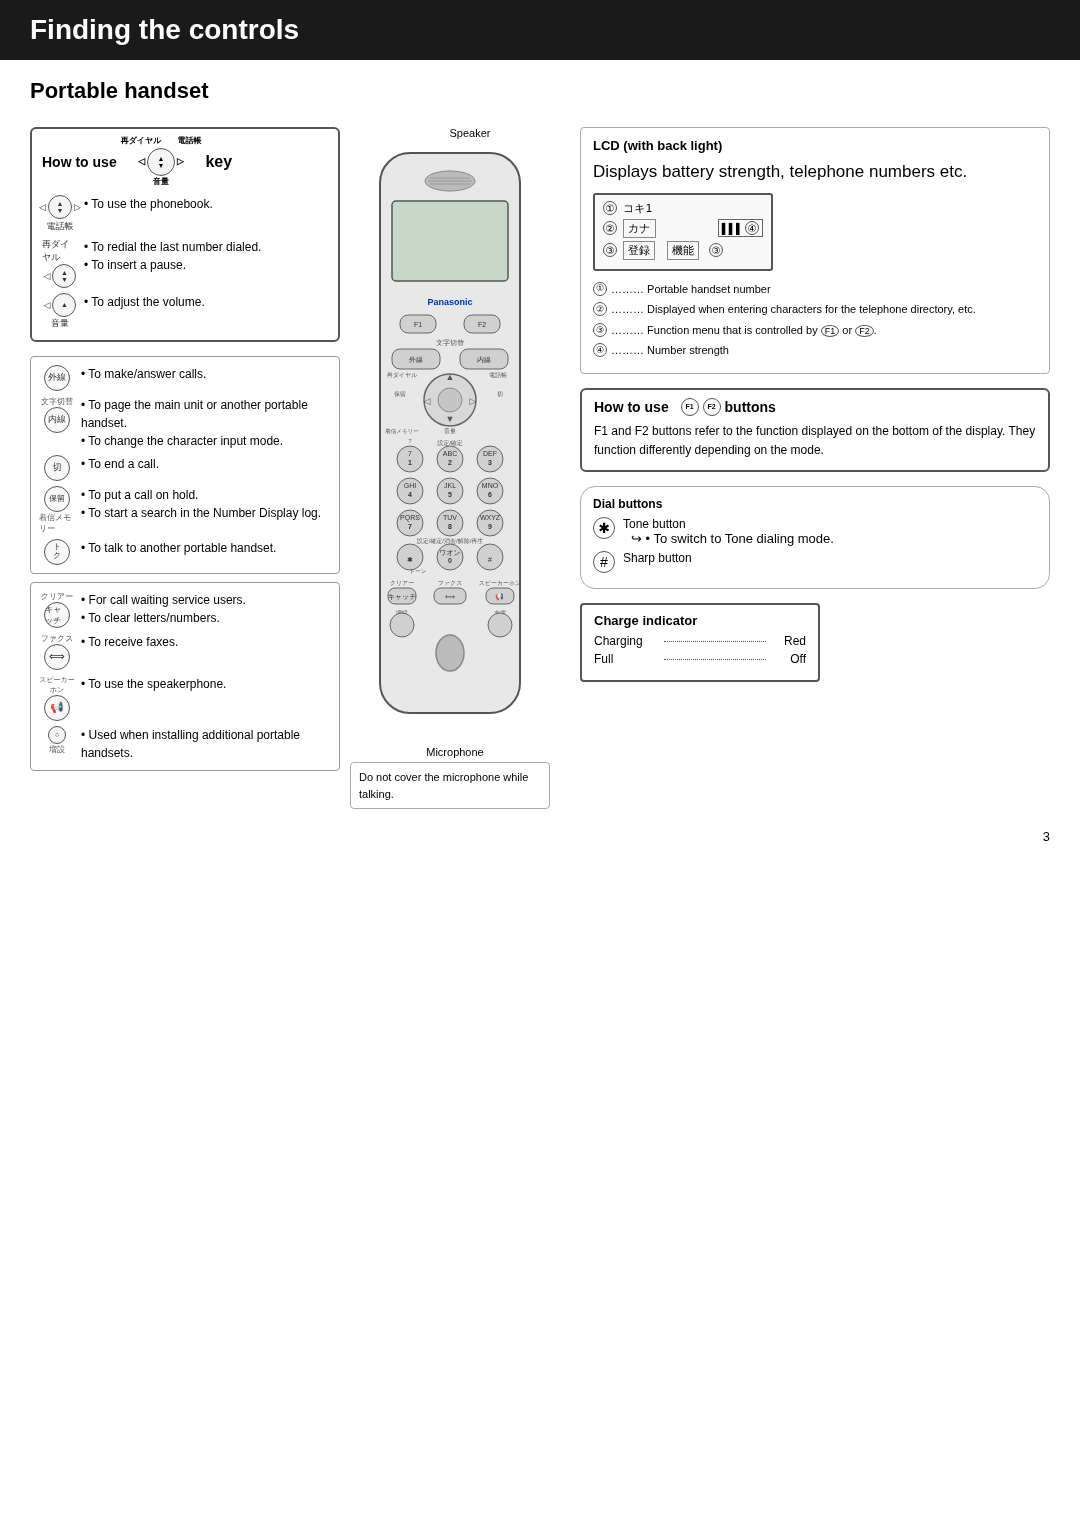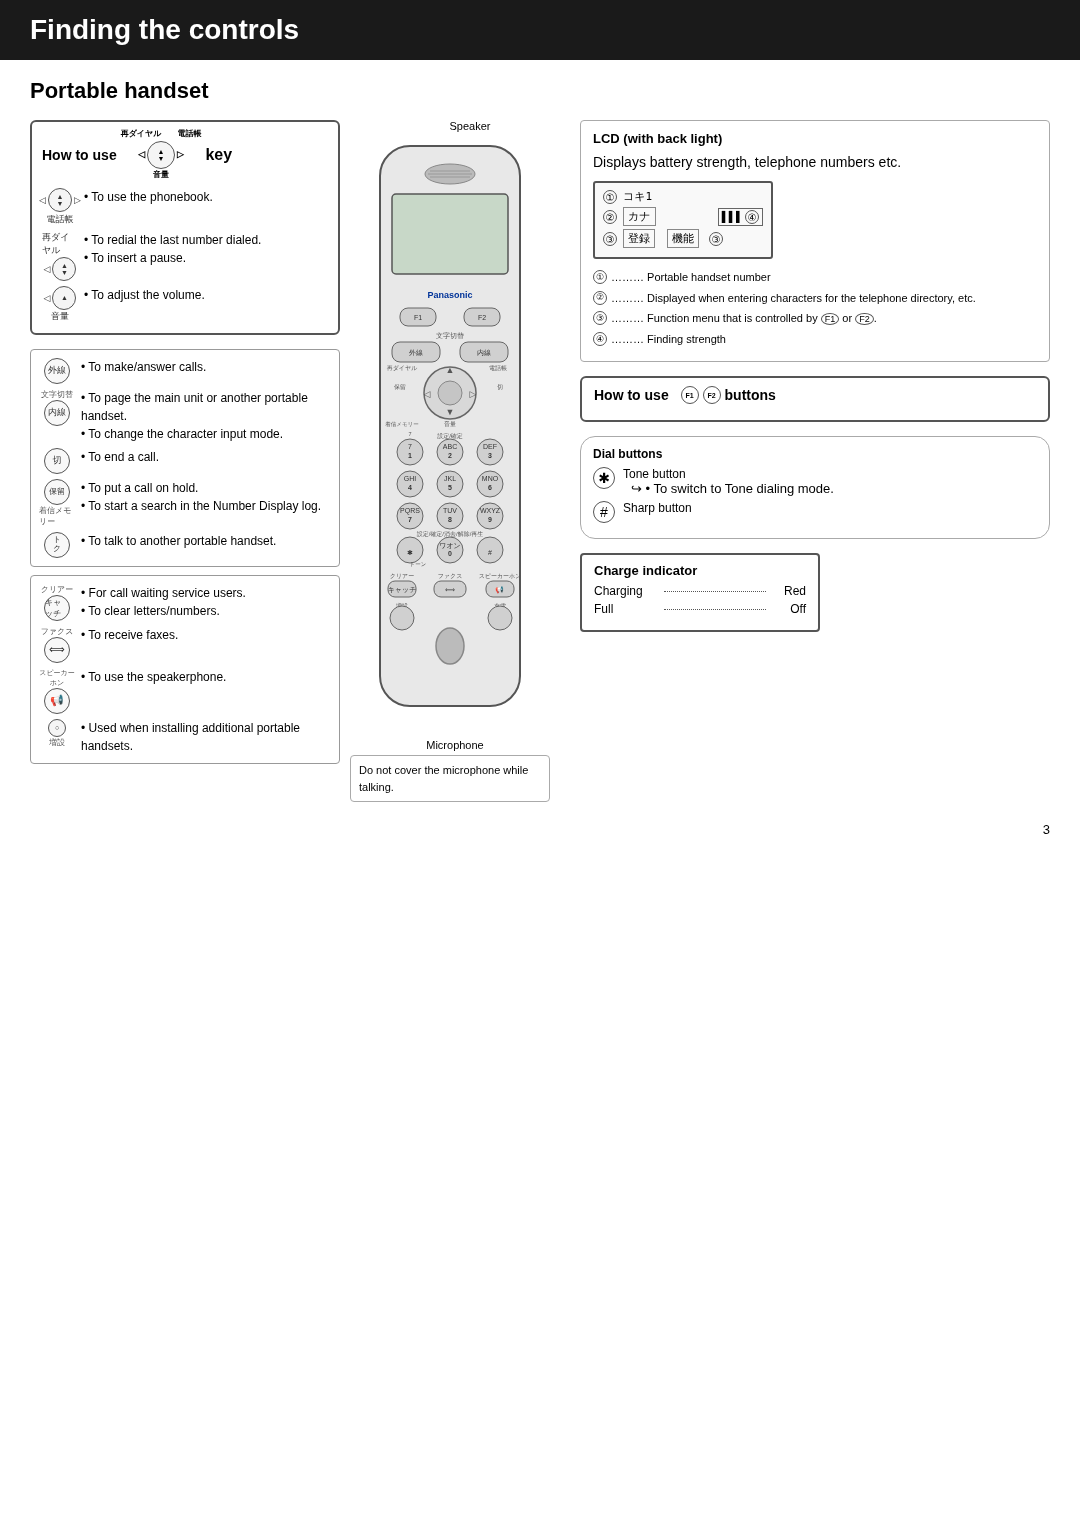--- a/index.html
+++ b/index.html
@@ -20,21 +20,21 @@
       color: #fff;
       font-size: 28px;
       font-weight: bold;
     }
     .page-content {
       padding: 0 30px;
     }
     .section-title {
       font-size: 22px;
       font-weight: bold;
-      margin-bottom: 16px;
+      margin-bottom: 23px;
     }
     .main-layout {
       display: flex;
       gap: 0;
       align-items: flex-start;
     }
     
     .left-col {
       width: 310px;
       flex-shrink: 0;
@@ -147,21 +147,21 @@
       padding: 10px 12px;
       margin-bottom: 14px;
       font-size: 12px;
     }
     .lcd-title {
       font-size: 13px;
       font-weight: bold;
       margin-bottom: 6px;
     }
     .lcd-desc {
-      font-size: 14px;
+      font-size: 17px;
       margin-bottom: 8px;
       line-height: 1.5;
     }
     .lcd-display {
       border: 2px solid #555;
       border-radius: 3px;
       padding: 6px 8px;
       width: 180px;
       margin-bottom: 10px;
       background: #f9f9f9;
@@ -703,37 +703,38 @@
           <div>
             <span class="lcd-dot-num">②</span>
             <span>……… Displayed when entering characters for the telephone directory, etc.</span>
           </div>
           <div>
             <span class="lcd-dot-num">③</span>
             <span>……… Function menu that is controlled by <span style="border:1px solid #555;border-radius:50%;padding:0 3px;font-size:9px;">F1</span> or <span style="border:1px solid #555;border-radius:50%;padding:0 3px;font-size:9px;">F2</span>.</span>
           </div>
           <div>
             <span class="lcd-dot-num">④</span>
-            <span>……… Finding strength</span>
+            <span>……… Number strength</span>
           </div>
         </div>
       </div>
 
       <div class="how-to-use-buttons-box">
         <div class="buttons-title">
           <span>How to use</span>
           <span>&nbsp;</span>
           <span class="f-button">
               <sup style="font-size:7px;">F1</sup>
             </span>
           <span class="f-button">
               <sup style="font-size:7px;">F2</sup>
             </span>
           <span>buttons</span>
         </div>
+        <div style="font-size:12px;line-height:1.6;">F1 and F2 buttons refer to the function displayed on the bottom of the display. They function differently depending on the mode.</div>
       </div>
 
       <div class="dial-box">
         <div class="dial-title">Dial buttons</div>
 
         <div class="dial-row">
           <div class="dial-icon">✱</div>
           <div>
             <div>Tone button</div>
             <div style="font-size:13px;padding-left:8px;">

